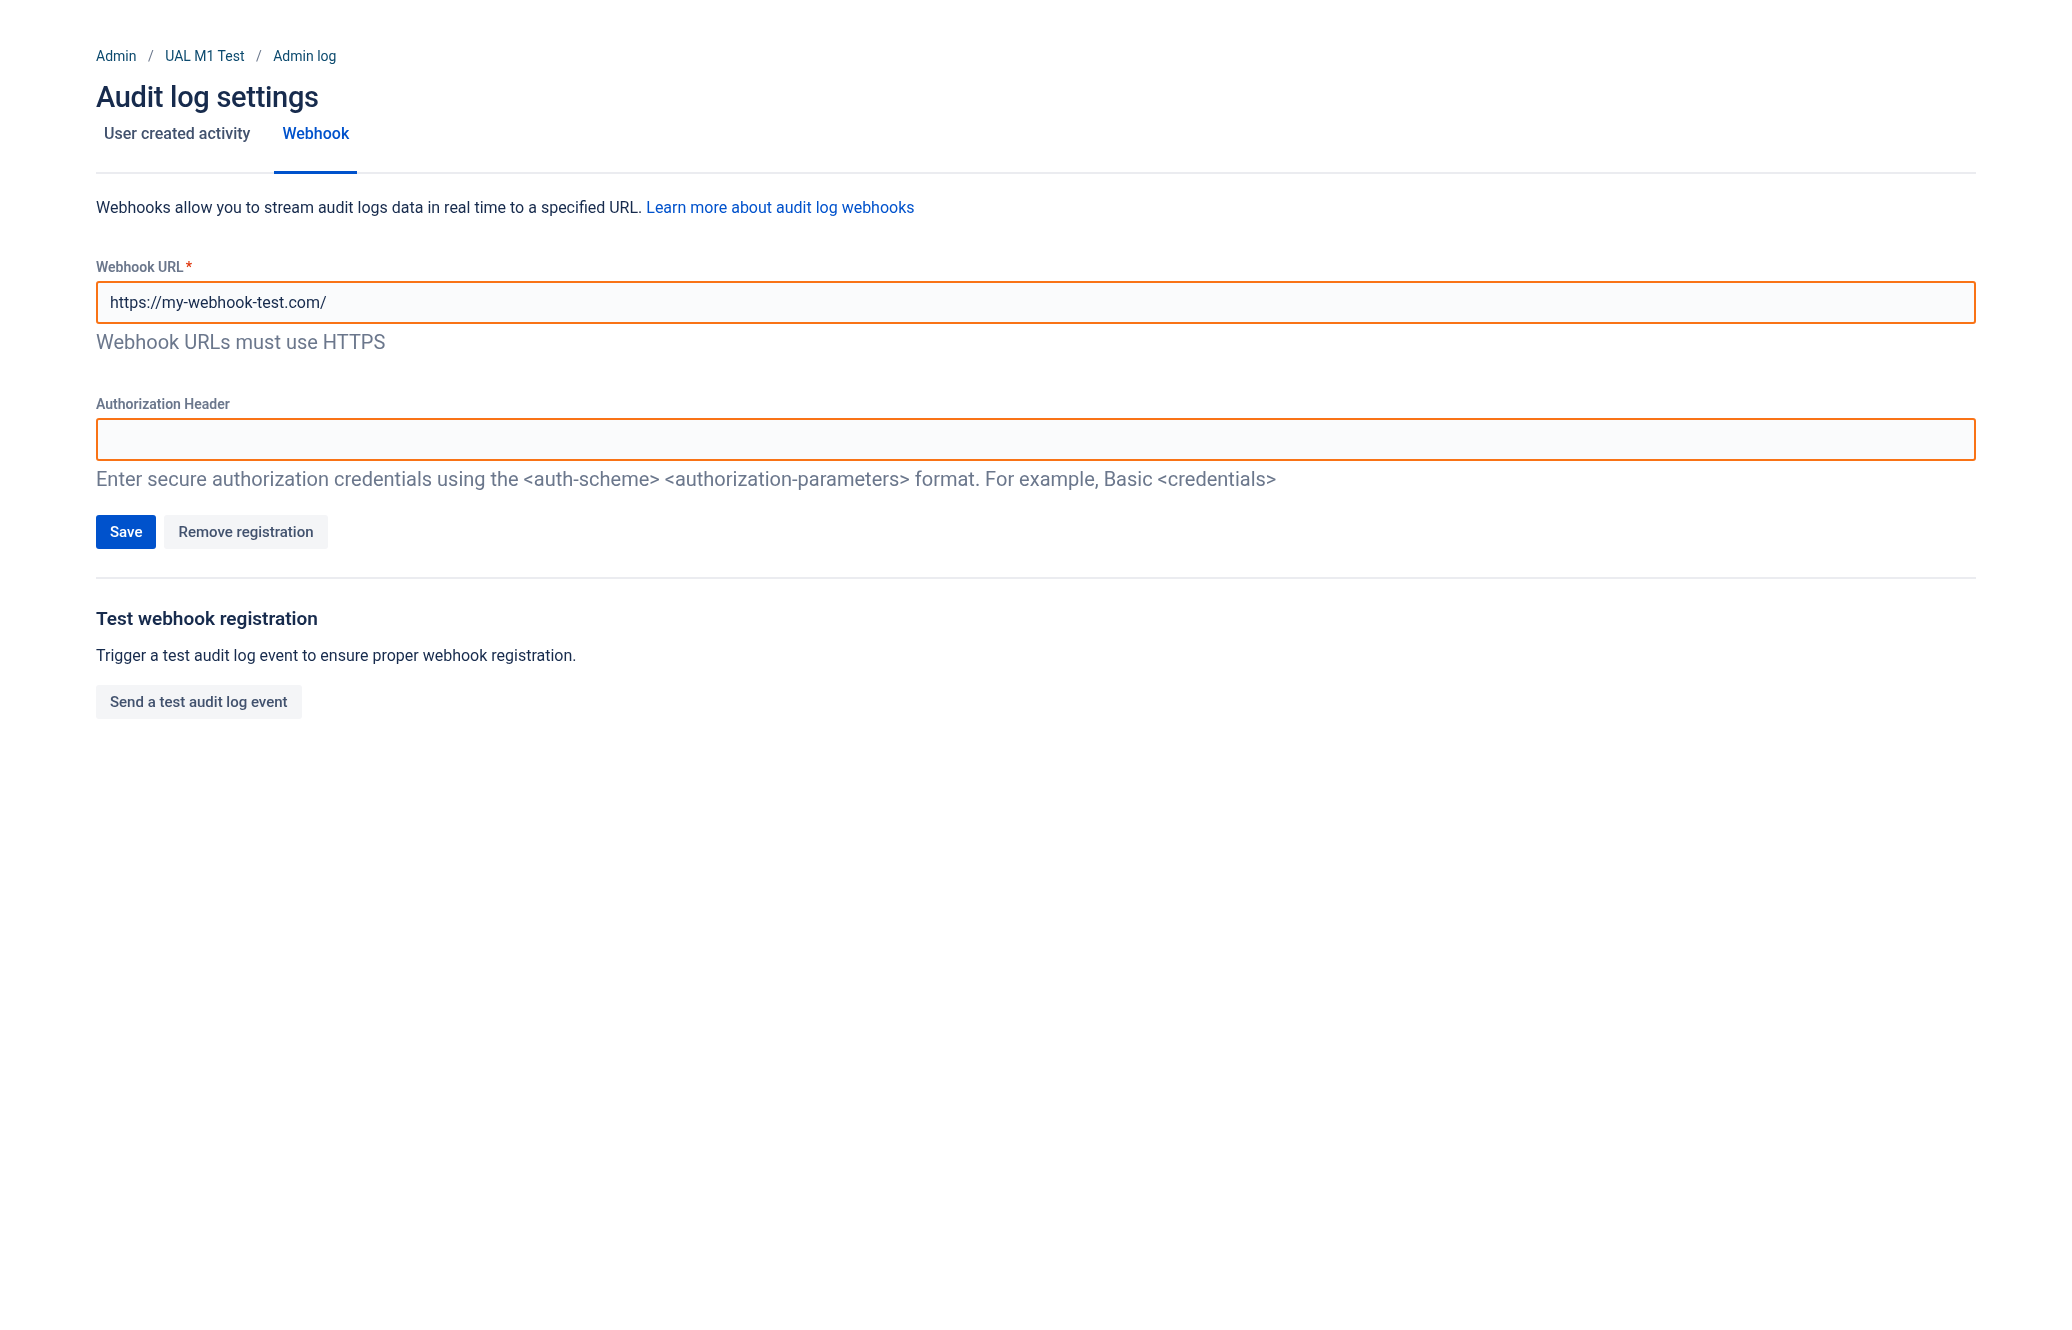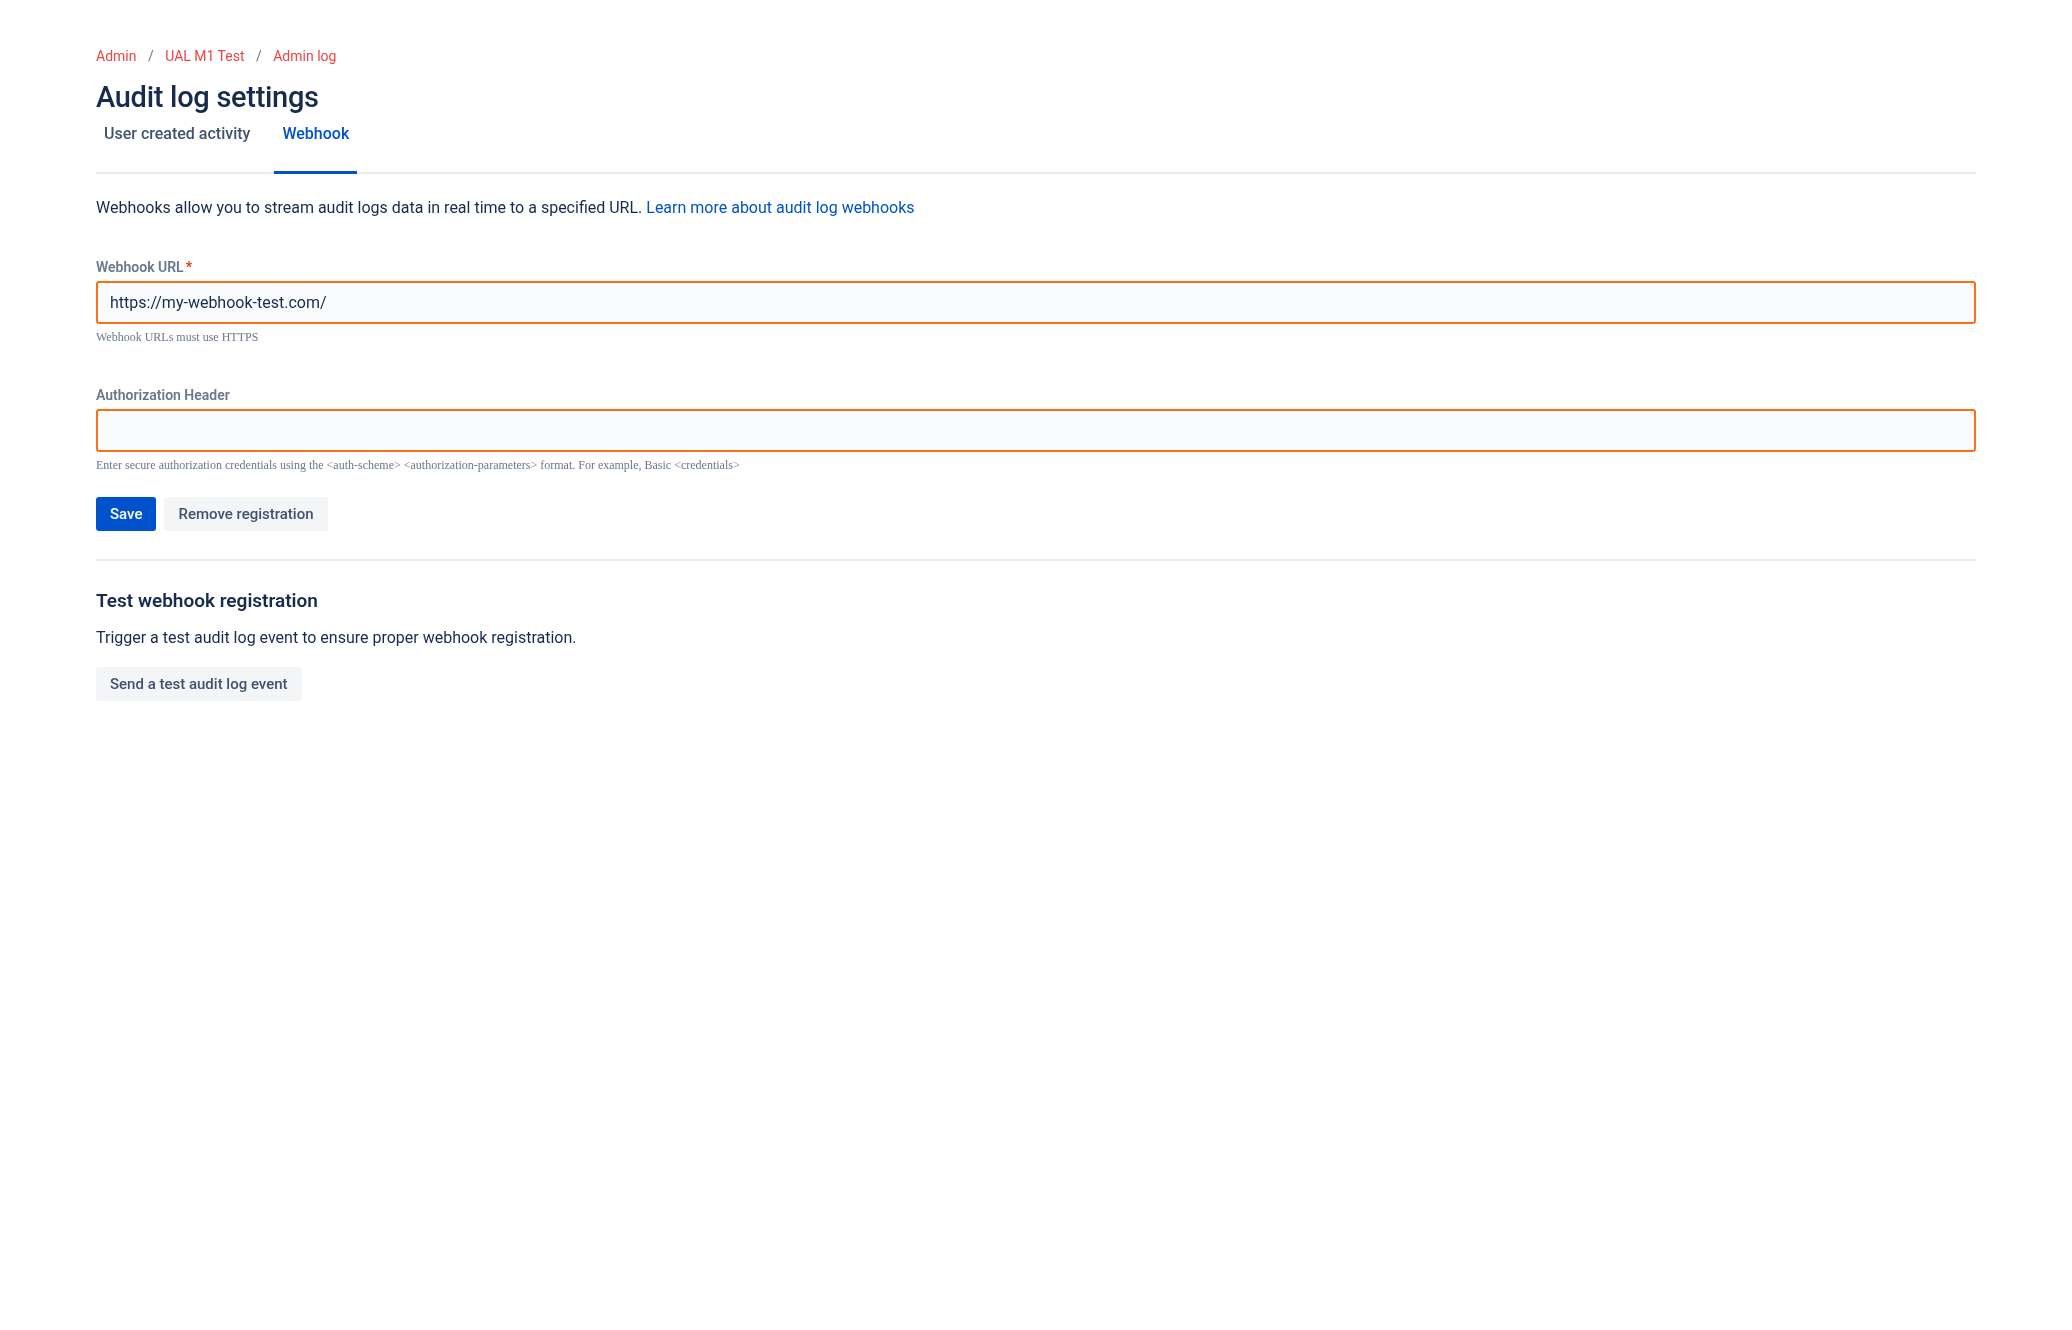--- a/index.html
+++ b/index.html
@@ -12,21 +12,21 @@
       background: #ffffff;
       color: #172B4D;
       padding: 48px 96px;
     }
     .breadcrumb {
       font-size: 14px;
       color: #6B778C;
       margin-bottom: 16px;
     }
     .breadcrumb a {
-      color: #ef4444;
+      color: #0c4a6e;
       text-decoration: none;
     }
     .breadcrumb-sep {
       margin: 0 8px;
       color: #6B778C;
     }
     h1.page-title {
       font-size: 29px;
       font-weight: 500;
       color: #172B4D;
@@ -81,24 +81,23 @@
       padding: 10px 12px;
       font-size: 16px;
       color: #172B4D;
       background: #FAFBFC;
       border: 2px solid #f97316;
       border-radius: 3px;
       outline: none;
       font-family: inherit;
     }
     .form-help {
-      font-size: 12px;
+      font-size: 20px;
       color: #6B778C;
       margin-top: 6px;
-      font-family: Liberation Serif, serif;
     }
     .button-row {
       display: flex;
       gap: 8px;
       margin-top: 24px;
       margin-bottom: 28px;
     }
     .btn {
       padding: 8px 14px;
       font-size: 15px;

